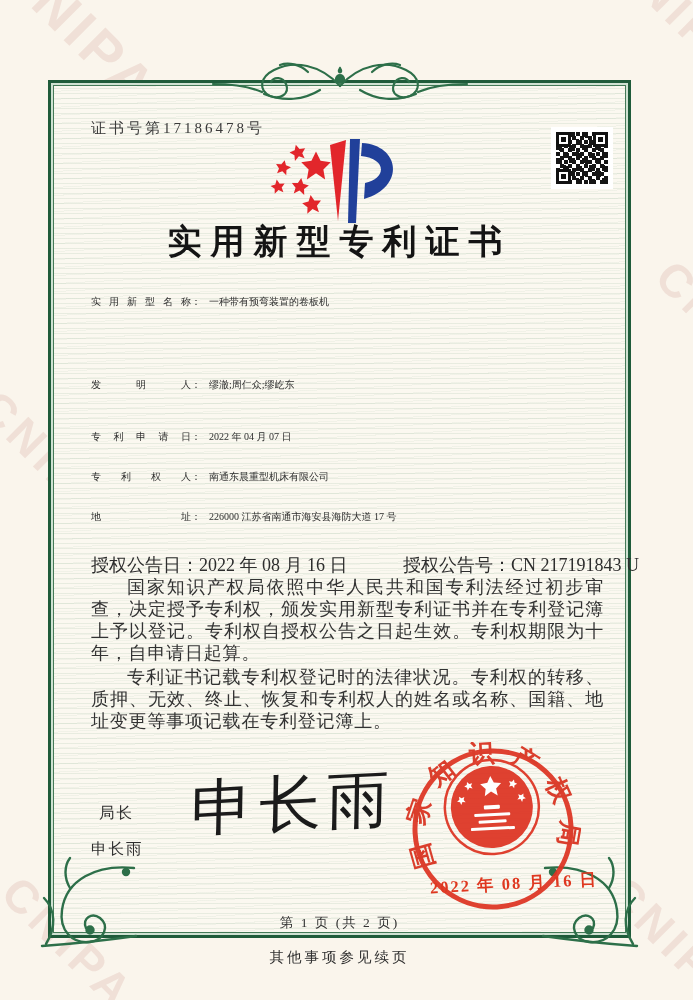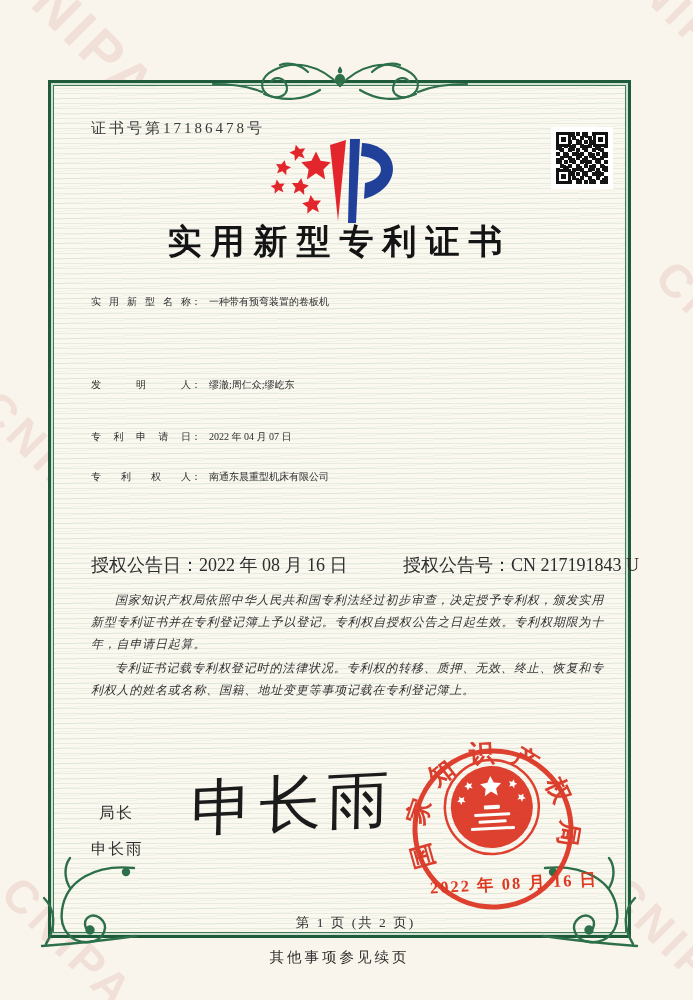--- a/index.html
+++ b/index.html
@@ -57,40 +57,40 @@
   
   .frow{position:absolute;left:40px;font-size:10px;color:#2e2e2e;white-space:nowrap;}
   .flabel{display:inline-block;width:100px;text-align:justify;text-align-last:justify;}
   .colon{display:inline-block;margin-right:8px;}
   .f-name{top:212px;} .f-inv{top:267px;margin-top:28px;} .f-pno{top:307px;} .f-appd{top:347px;}
   .f-owner{top:387px;} .f-addr{top:427px;}
   .grant2{position:absolute;left:312px;top:0;}
   .grant-wrap{position:absolute;left:40px;top:470px;width:520px;font-size:18px;white-space:nowrap;}
   
   .paras{
-    position:absolute;left:40px;right:24px;top:506px;
-    font-size:12px;line-height:22px;color:#333;text-align:justify;letter-spacing:0.8px;font-style:italic;
+    position:absolute;left:40px;right:24px;top:493px;
+    font-size:18px;line-height:22px;color:#333;text-align:justify;letter-spacing:0.8px;
   }
   .paras p{margin:0 0 2px 0;text-indent:2em;}
   
   .director-label{position:absolute;left:48px;top:720px;font-size:15.5px;letter-spacing:2px;}
   .director-name{position:absolute;left:40px;top:756px;font-size:15.5px;letter-spacing:2px;}
   .signature{
     position:absolute;left:140px;top:690px;font-size:62px;color:#1b1b1b;
     transform:rotate(-3deg) skewX(-4deg);letter-spacing:6px;line-height:1;
   }
   
   .seal{position:absolute;left:354px;top:658px;transform:rotate(-3deg);}
   .seal-date{
     position:absolute;left:368px;top:790px;width:190px;text-align:center;
     font-size:16.5px;font-weight:bold;color:#df3820;letter-spacing:2px;
     transform:rotate(-3deg);
   }
   
-  .page-num{position:absolute;left:0;top:831px;width:100%;text-align:center;font-size:13.5px;letter-spacing:2px;color:#333;padding-left:16px;}
+  .page-num{position:absolute;left:0;top:831px;width:100%;text-align:center;font-size:13.5px;letter-spacing:2px;color:#333;}
   .cont-note{position:absolute;left:48px;top:948px;width:583px;text-align:center;font-size:14.5px;letter-spacing:3px;color:#2f2f2f;}
 </style>
 </head>
 <body>
 
 <div class="wm" style="left:-18px;top:-4px;font-size:56px;">CNIPA</div>
 <div class="wm" style="left:596px;top:-16px;">CNIPA</div>
 <div class="wm" style="left:420px;top:292px;">CNIPA</div>
 <div class="wm" style="left:-36px;top:430px;">CNIPA</div>
 <div class="wm" style="left:150px;top:615px;font-size:40px;color:rgba(206,152,142,0.16);">CNIPA</div>
@@ -174,20 +174,23 @@
     <span class="flabel">实用新型名称</span><span class="colon">：</span><span>一种带有预弯装置的卷板机</span>
   </div>
   <div class="frow f-inv">
     <span class="flabel">发明人</span><span class="colon">：</span><span>缪澈;周仁众;缪屹东</span>
   </div>
   <div class="frow f-appd">
     <span class="flabel">专利申请日</span><span class="colon">：</span><span>2022 年 04 月 07 日</span>
   </div>
   <div class="frow f-owner">
     <span class="flabel">专利权人</span><span class="colon">：</span><span>南通东晨重型机床有限公司</span>
+  </div>
+  <div class="frow f-addr">
+    <span class="flabel">地址</span><span class="colon">：</span><span>226000 江苏省南通市海安县海防大道 17 号</span>
   </div>
 
   <div class="grant-wrap">
     <span>
       <span>授权公告日</span><span>：</span><span>2022 年 08 月 16 日</span>
     </span>
     <span class="grant2">
       <span>授权公告号</span><span>：</span><span>CN 217191843 U</span>
     </span>
   </div>

